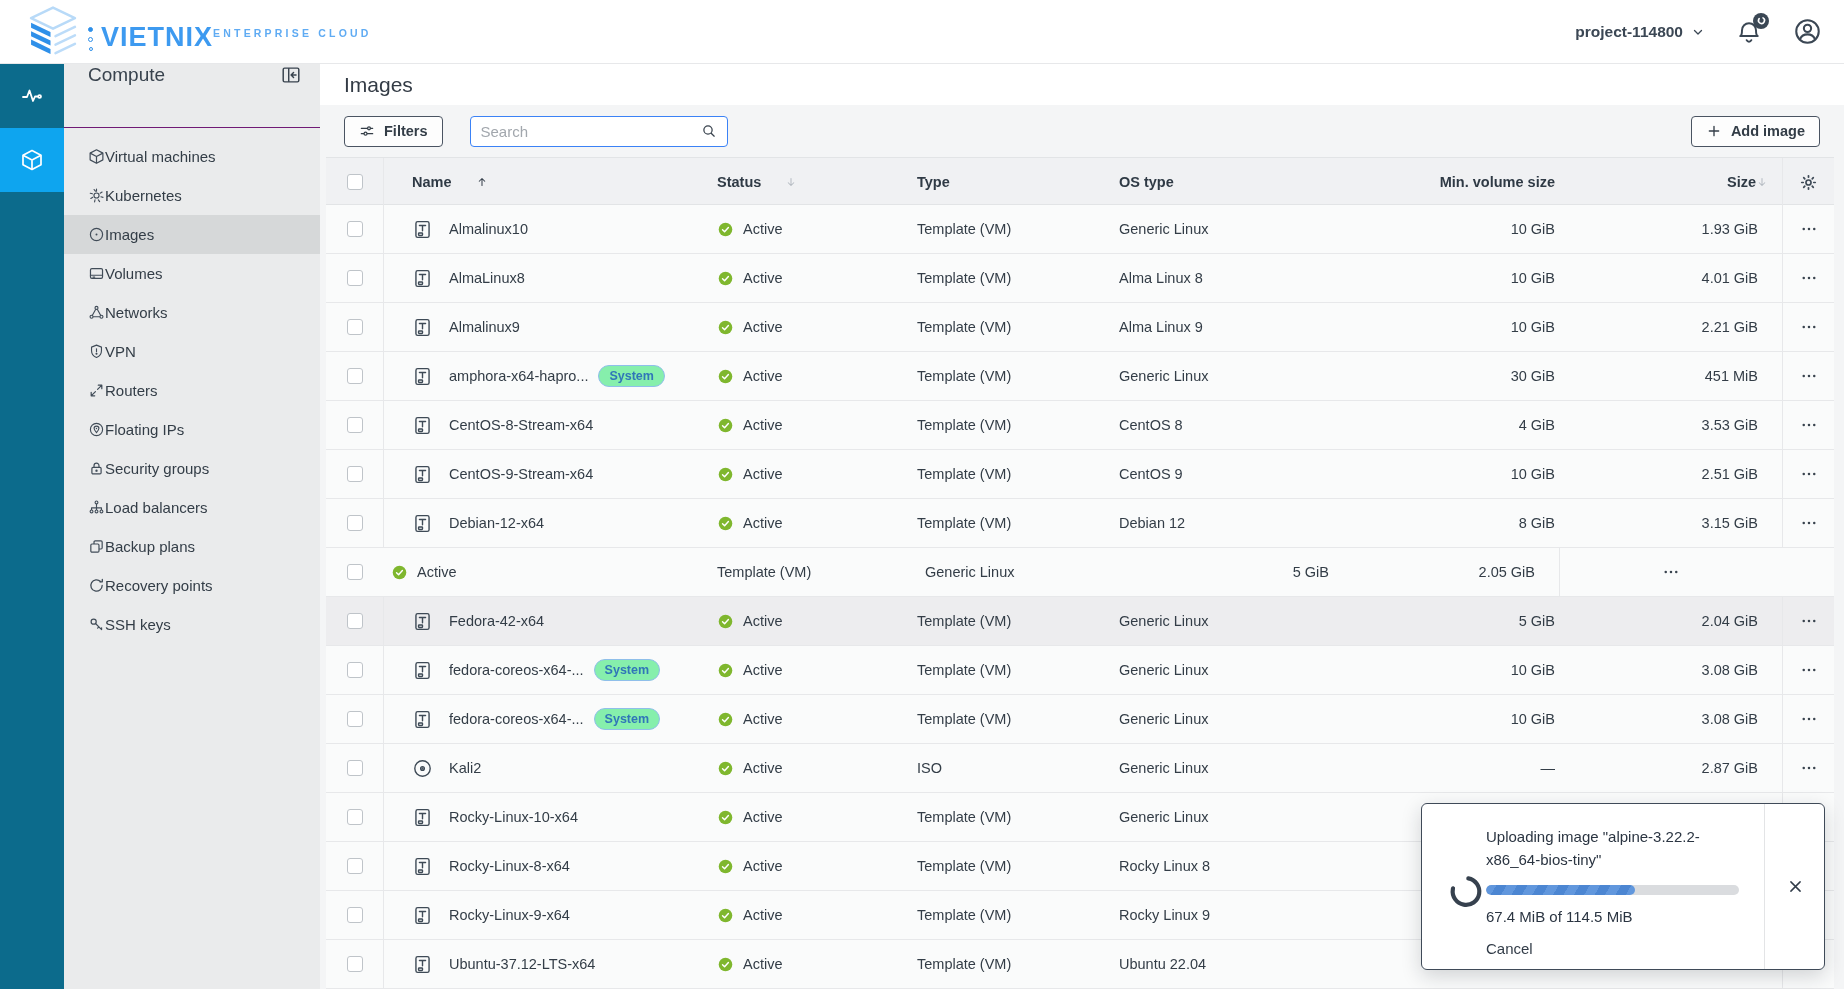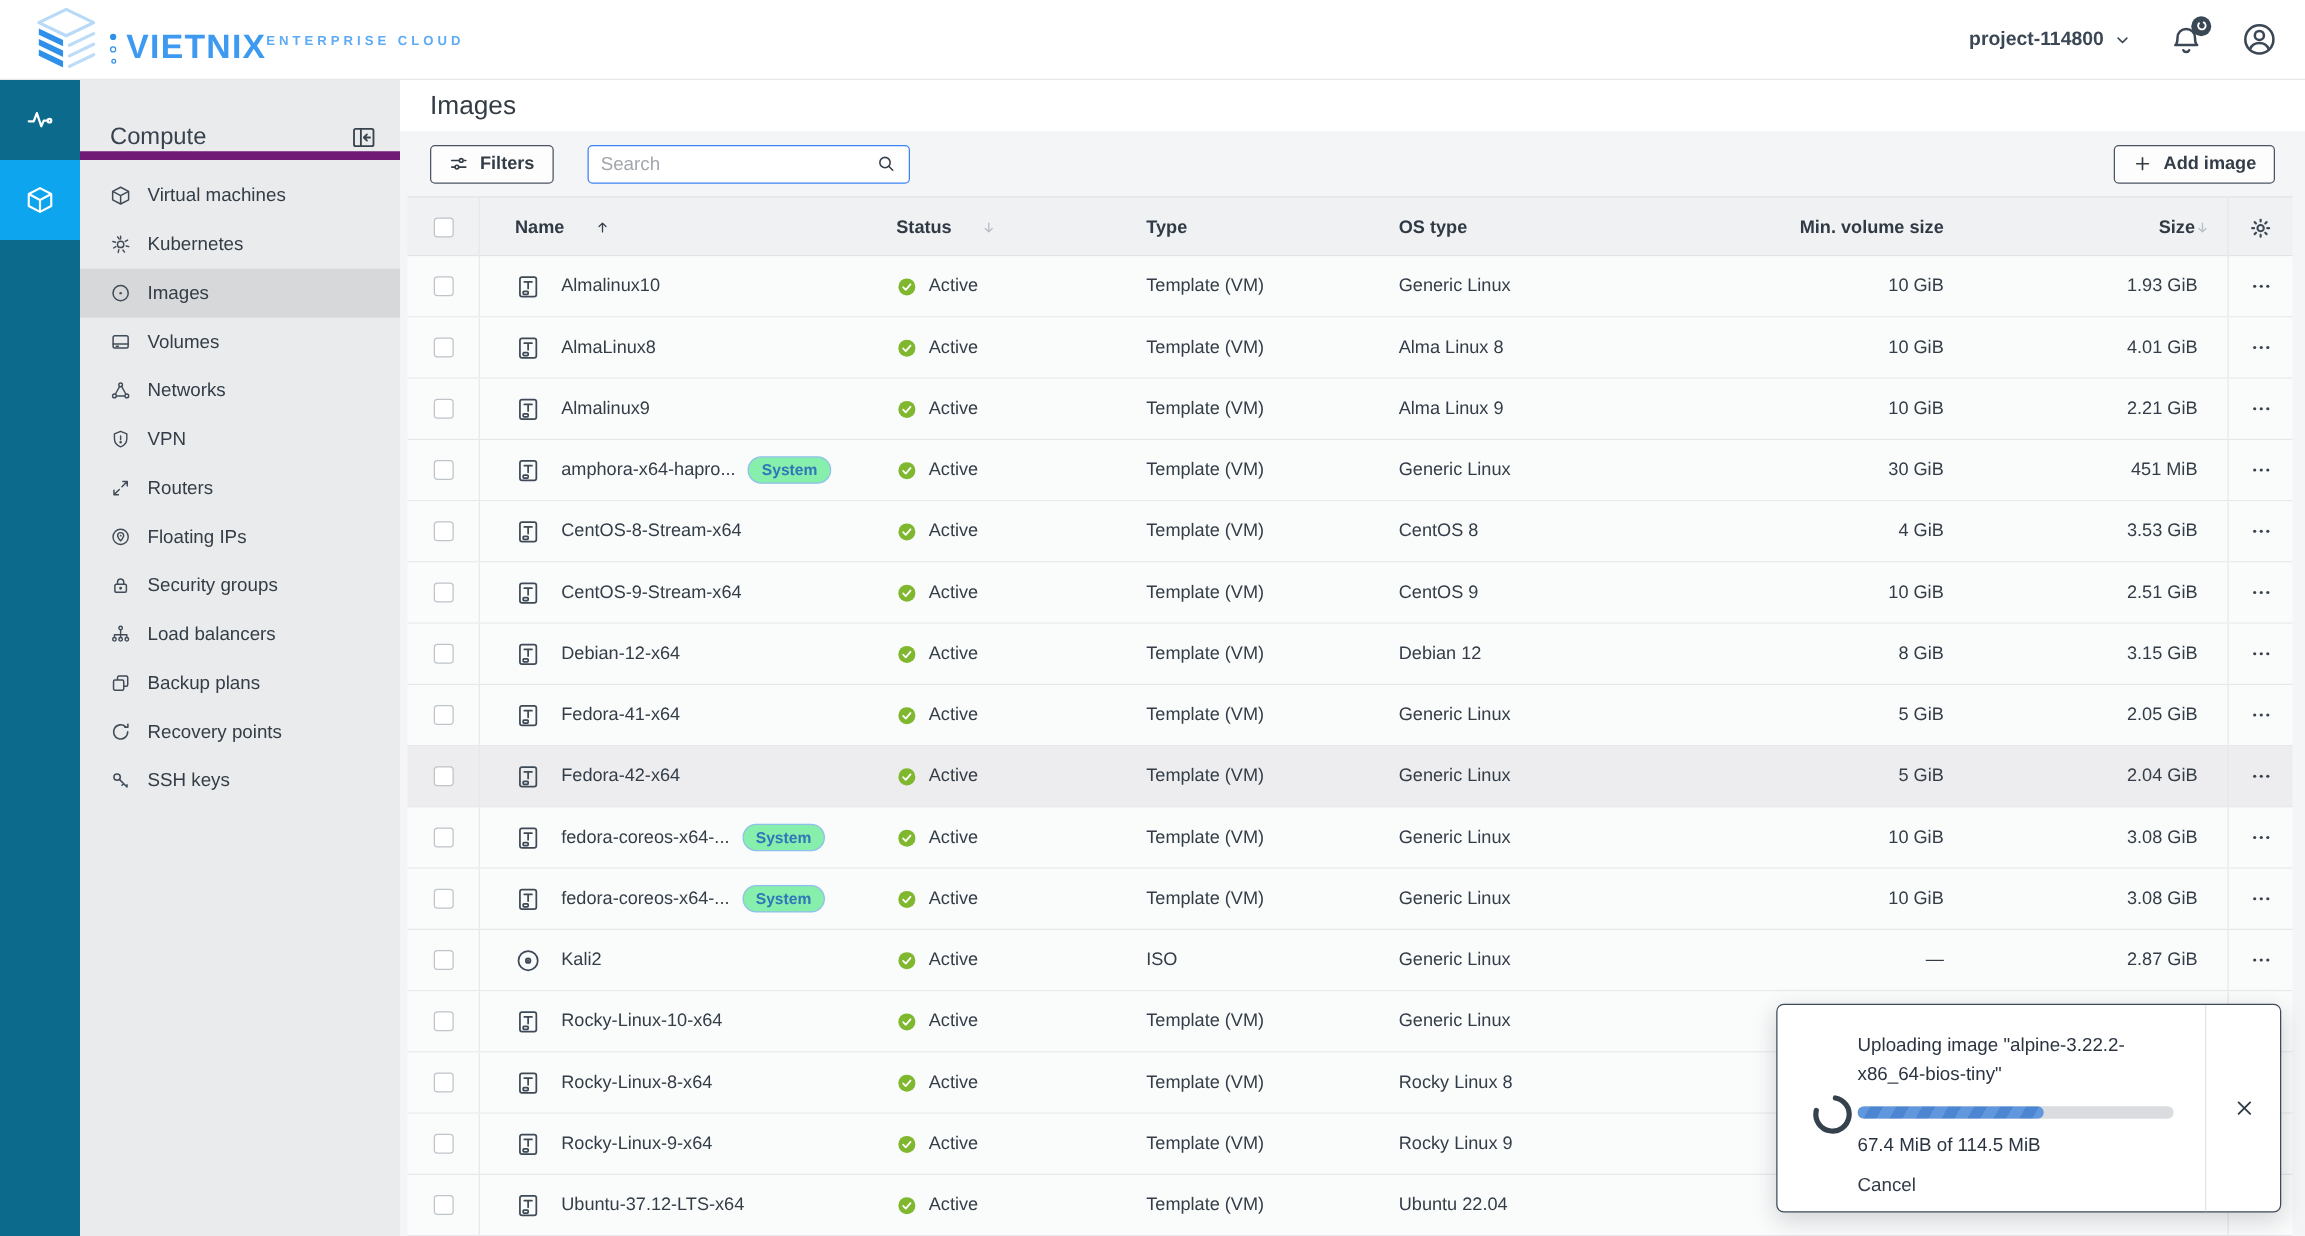--- a/index.html
+++ b/index.html
@@ -27,25 +27,25 @@
   .avatar { width:29px; height:29px; color:#3b4754; cursor:pointer; }
 
   
   .main-row { display:flex; height:925px; }
   .rail { width:64px; background:#0c6b8c; flex:0 0 64px; }
   .rail-item { width:64px; height:64px; display:flex; align-items:center; justify-content:center; color:#fff; cursor:pointer; }
   .rail-item .icn { width:24px; height:24px; }
   .rail-item.active { background:#0ea5ef; }
 
   .sidebar { width:256px; flex:0 0 256px; background:#eaebec; display:flex; flex-direction:column; }
-  .sidebar-header { height:64px; display:flex; align-items:flex-end; justify-content:space-between; padding:0 18px 0 24px; border-bottom:7px solid #701a75; }
+  .sidebar-header { height:64px; display:flex; align-items:flex-start; justify-content:space-between; padding:0 18px 0 24px; border-bottom:1px solid #701a75; }
   .sidebar-title { font-size:19px; color:#39434e; }
   .collapse-btn { width:22px; height:22px; color:#39434e; cursor:pointer; }
   .side-items { padding-top:9px; }
-  .side-item { height:39px; display:flex; align-items:center; gap:13px; padding-left:24px; font-size:15px; color:#333d47; cursor:pointer; }
+  .side-item { height:39px; display:flex; align-items:center; padding-left:24px; font-size:15px; color:#333d47; cursor:pointer; }
   .side-item.active { background:#d6d8d9; }
   .side-item .icn { width:17px; height:17px; color:#414c58; flex:0 0 17px; }
 
   .content { flex:1; display:flex; flex-direction:column; background:#f4f5f6; min-width:0; }
   .page-head { height:56px; background:#fff; display:flex; align-items:center; padding:0 24px; }
   .page-head h1 { font-size:21px; font-weight:400; color:#333b45; }
   .toolbar { height:70px; display:flex; align-items:center; padding:0 24px; gap:27px; }
   .btn { height:31px; display:inline-flex; align-items:center; gap:9px; padding:0 14px; background:#fdfdfd; border:1px solid #4a5462; border-radius:4px; font-family:inherit; font-size:14.5px; font-weight:700; color:#333d47; cursor:pointer; }
   .btn .icn { width:16px; height:16px; color:#333d47; }
   .search { width:258px; height:31px; background:#fff; border:1px solid #3b82f6; border-radius:4px; display:flex; align-items:center; padding:0 10px; }
@@ -659,30 +659,20 @@
                   <circle cx="12" cy="12" r="1.7"></circle>
                   <circle cx="19" cy="12" r="1.7"></circle>
                 </svg>
               </span>
             </div>
           </div>
           <div class="tgrid trow">
             <div class="td col-check">
               <span class="checkbox"></span>
             </div>
-            <div class="td col-name">
-              <span class="icn td-name-icn">
-                <svg viewBox="0 0 24 24" fill="none" stroke="currentColor" stroke-width="1.6" stroke-linejoin="round">
-                  <rect x="4.5" y="3" width="15" height="18" rx="2"></rect>
-                  <path d="M8.5 7.5h7M12 7.5v6" stroke-linecap="round"></path>
-                  <rect x="7.5" y="16" width="4.5" height="2.8" rx=".7"></rect>
-                </svg>
-              </span>
-              <span class="cell-name">Fedora-41-x64</span>
-            </div>
             <div class="td col-status">
               <span class="icn status-icn">
                 <svg viewBox="0 0 24 24">
                   <circle cx="12" cy="12" r="9.6" fill="#7fb72e"></circle>
                   <path d="m7.8 12.4 2.9 2.9 5.4-6.2" fill="none" stroke="#fff" stroke-width="2" stroke-linecap="round" stroke-linejoin="round"></path>
                 </svg>
               </span>
               <span>Active</span>
             </div>
             <div class="td col-type">Template (VM)</div>

